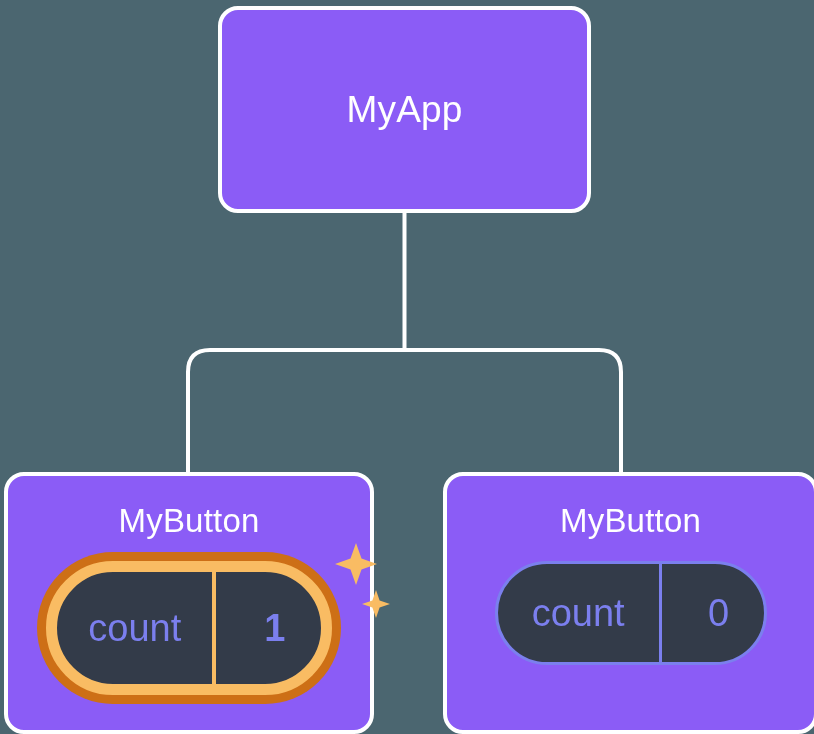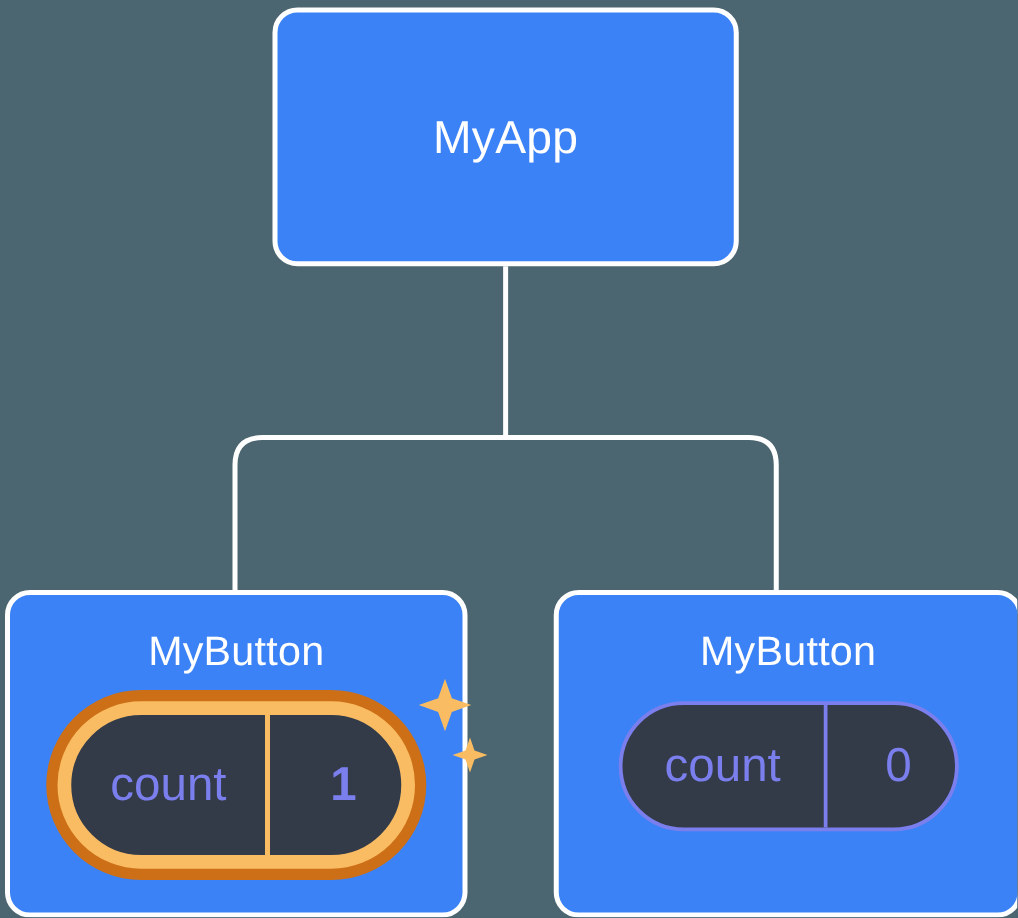--- a/index.html
+++ b/index.html
@@ -26,21 +26,21 @@
     top: 0;
     width: 814px;
     height: 734px;
     pointer-events: none;
   }
 
   
   .node {
     position: absolute;
     box-sizing: border-box;
-    background: #3b82f6;
+    background: #8b5cf6;
     border: 4px solid #ffffff;
     border-radius: 20px;
     display: flex;
     flex-direction: column;
     align-items: center;
   }
 
   .node-root {
     left: 218px;
     top: 6px;

